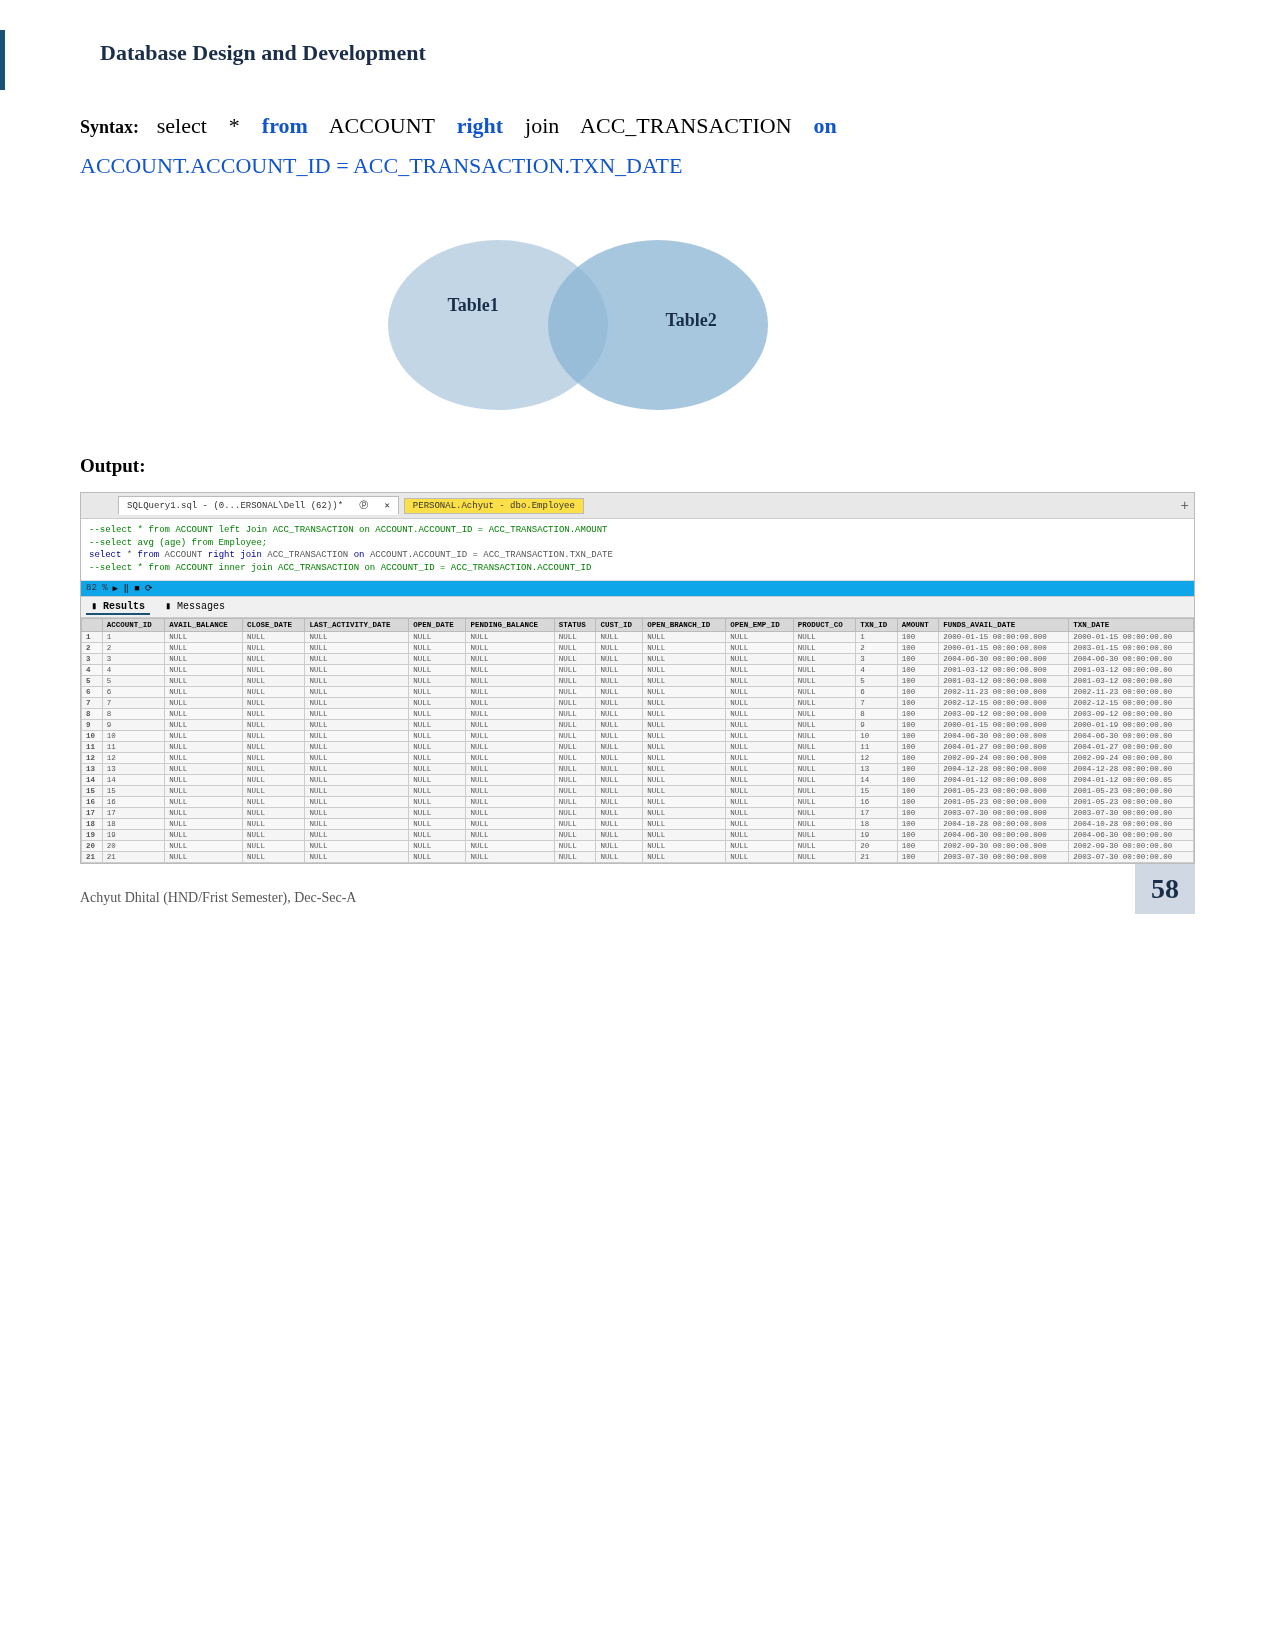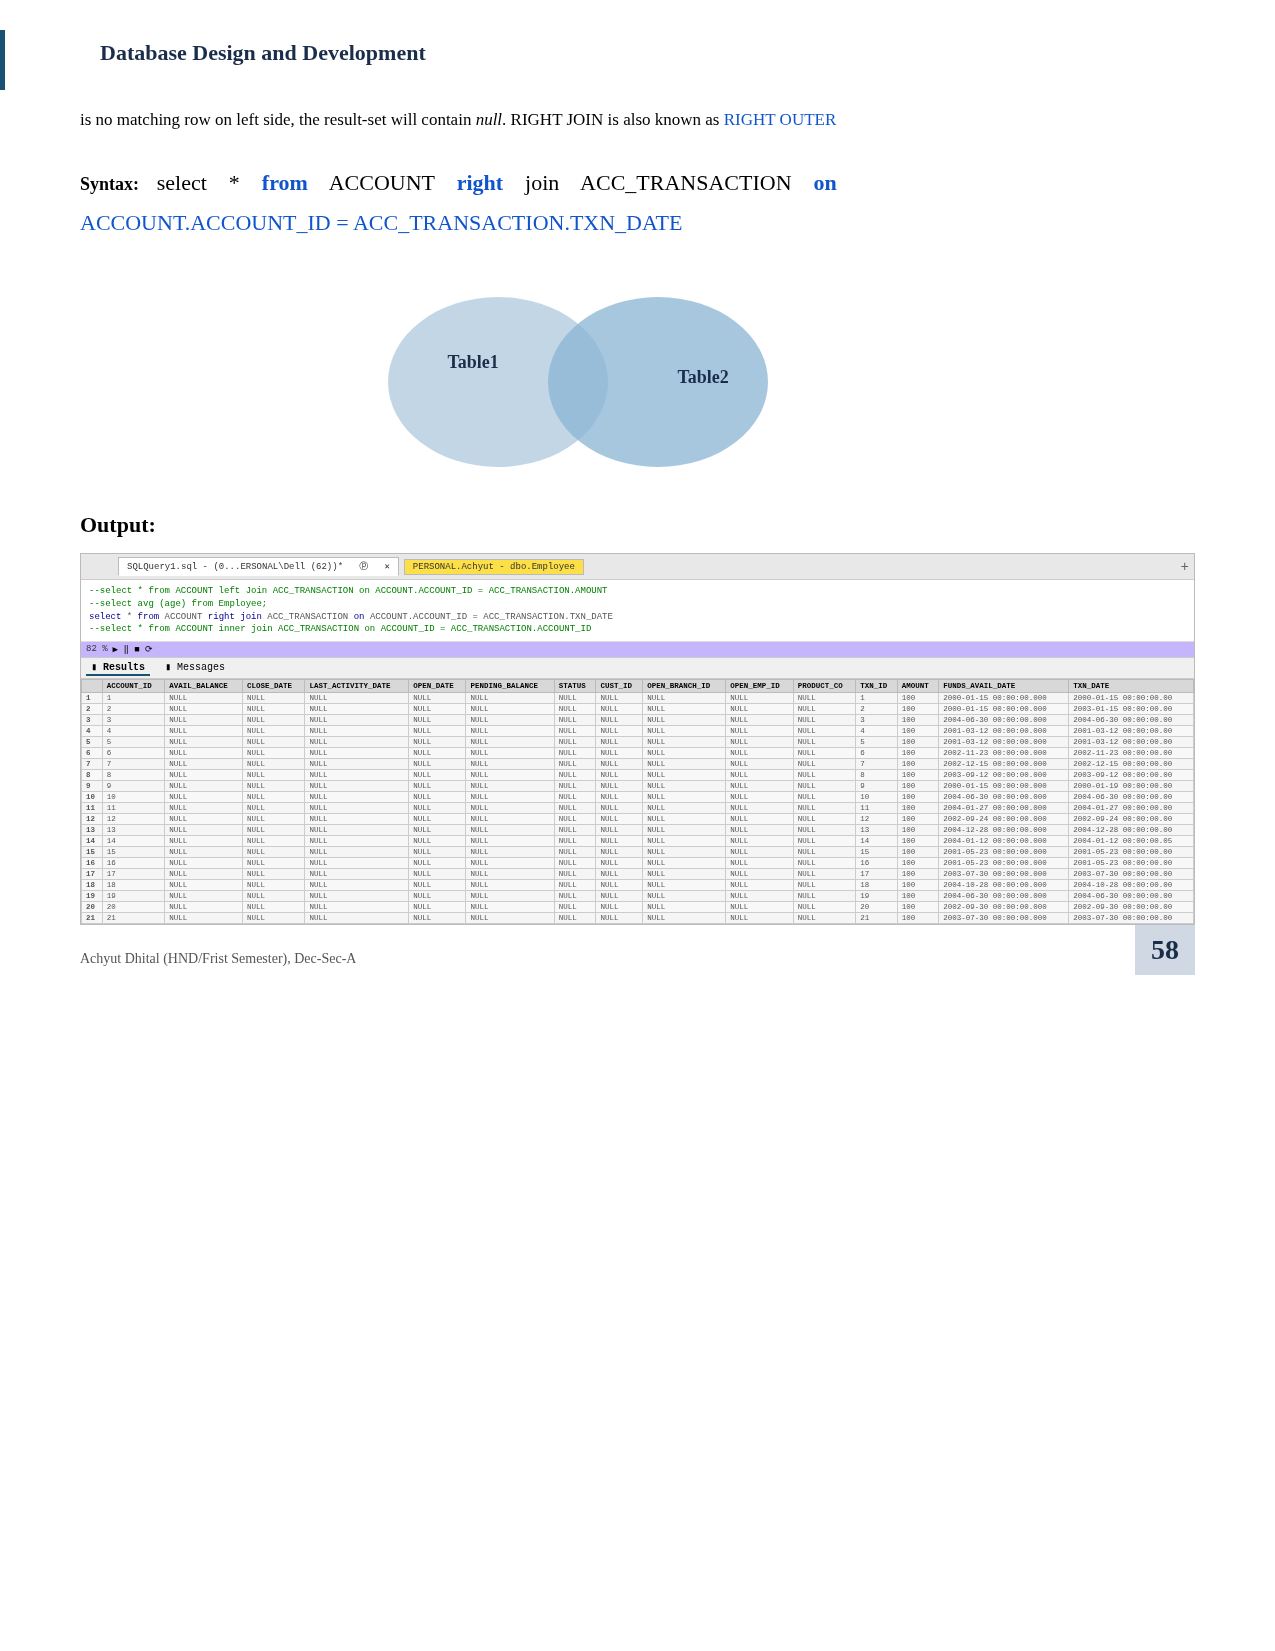--- a/index.html
+++ b/index.html
@@ -115,27 +115,27 @@
       font-weight: bold;
       color: #1a2e4a;
     }
 
     .label-table1 {
       left: 60px;
       top: 60px;
     }
 
     .label-table2 {
-      left: 290px;
+      left: 278px;
       top: 75px;
     }
 
     
     .output-label {
-      font-size: 22px;
+      font-size: 19px;
       font-weight: bold;
       margin: 20px 0 15px 0;
     }
 
     
     .sql-area {
       border: 1px solid #bbb;
       background: #f5f5f5;
       font-family: 'Courier New', monospace;
       font-size: 9px;
@@ -186,21 +186,21 @@
       line-height: 1.4;
       border-bottom: 1px solid #ddd;
       color: #555;
       min-height: 60px;
     }
 
     .sql-code-area .keyword { color: #00008b; }
     .sql-code-area .comment { color: #008000; }
 
     .sql-toolbar {
-      background: #c4b5fd;
+      background: #0ea5e9;
       border-bottom: 1px solid #ccc;
       padding: 2px 5px;
       font-size: 9px;
       display: flex;
       align-items: center;
       gap: 5px;
     }
 
     .sql-zoom {
       font-size: 9px;
@@ -292,24 +292,20 @@
   </style>
 </head>
 <body>
 
 <div class="page">
 
   <div class="blue-bar"></div>
 
   <div class="header-title">Database Design and Development</div>
 
-  <div class="body-text">
-    is no matching row on left side, the result-set will contain <em>null</em>. RIGHT JOIN is also known as
-    <span class="right-outer-text">RIGHT OUTER</span>
-  </div>
 
   <div class="syntax-section">
     <span class="syntax-label">Syntax: &nbsp;&nbsp;</span>
     <span class="syntax-code">
       select &nbsp;&nbsp; * &nbsp;&nbsp; <span class="syntax-blue">from</span> &nbsp;&nbsp; ACCOUNT &nbsp;&nbsp; <span class="syntax-blue">right</span> &nbsp;&nbsp; join &nbsp;&nbsp; ACC_TRANSACTION &nbsp;&nbsp; <span class="syntax-blue">on</span>
     </span>
     <br>
     <span class="syntax-code" style="color:#1155cc;">ACCOUNT.ACCOUNT_ID = ACC_TRANSACTION.TXN_DATE</span>
   </div>
 

